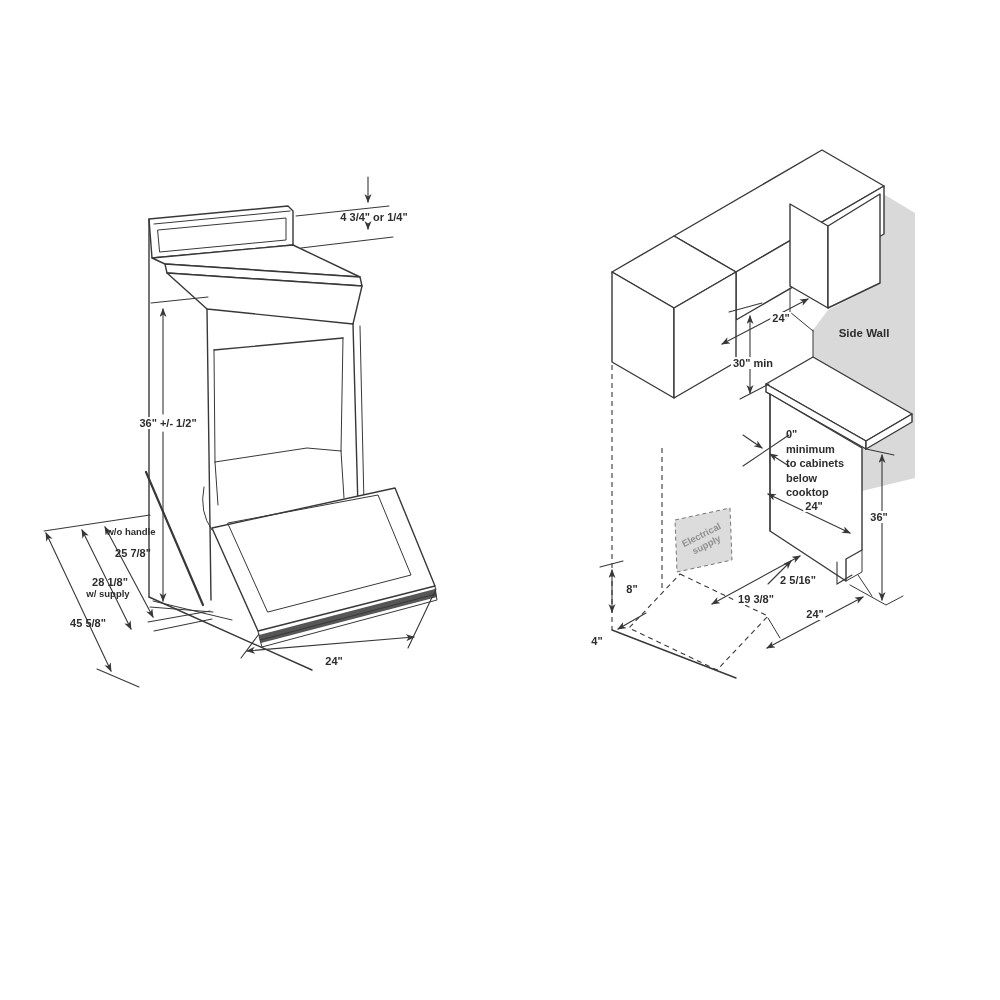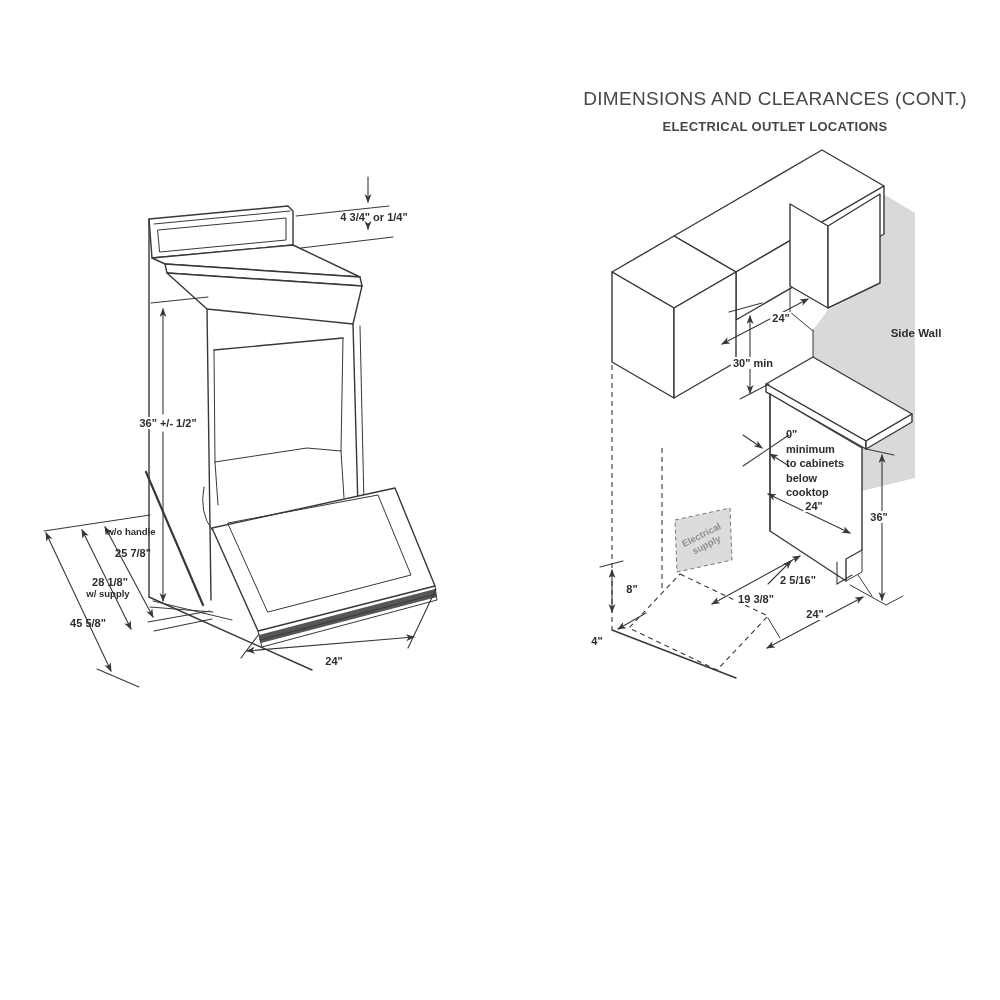--- a/index.html
+++ b/index.html
@@ -31,22 +31,20 @@
   #subtitle{position:absolute;left:560px;top:119px;width:430px;text-align:center;
             font-size:13px;font-weight:bold;letter-spacing:.3px;color:var(--heading);z-index:3;}
   #note{position:absolute;left:33px;top:888px;width:950px;font-size:19px;
         letter-spacing:.2px;color:var(--note);z-index:3;}
 </style>
 </head>
 <body>
 
 <div id="page">
 
-  <div id="title">DIMENSIONS AND CLEARANCES (CONT.)</div>
-  <div id="subtitle">ELECTRICAL OUTLET LOCATIONS</div>
 
   <svg id="art" viewBox="0 0 1000 1000">
     <defs>
       <marker id="ahe" markerWidth="9" markerHeight="8" refX="8" refY="3.5" orient="auto" markerUnits="userSpaceOnUse">
         <polygon class="ah" points="0,0 9,3.5 0,7 2.5,3.5"></polygon>
       </marker>
       <marker id="ahs" markerWidth="9" markerHeight="8" refX="8" refY="3.5" orient="auto-start-reverse" markerUnits="userSpaceOnUse">
         <polygon class="ah" points="0,0 9,3.5 0,7 2.5,3.5"></polygon>
       </marker>
     </defs>
@@ -174,21 +172,21 @@
   <div class="lbl bg" style="left:168px;top:423px">36" +/- 1/2"</div>
   <div class="lbl" style="left:133px;top:553px">25 7/8"</div>
   <div class="lbl sub" style="left:131px;top:532px">w/o handle</div>
   <div class="lbl" style="left:110px;top:582px">28 1/8"</div>
   <div class="lbl sub" style="left:108px;top:594px">w/ supply</div>
   <div class="lbl" style="left:88px;top:623px">45 5/8"</div>
   <div class="lbl" style="left:334px;top:661px">24"</div>
 
   <div class="lbl bg" style="left:781px;top:318px">24"</div>
   <div class="lbl bg" style="left:753px;top:363px">30" min</div>
-  <div class="lbl" style="left:916px;top:333px;font-size:11.5px">Side Wall</div>
+  <div class="lbl" style="left:864px;top:333px;font-size:11.5px">Side Wall</div>
   <div class="lbl block" style="left:786px;top:427px">0"
 minimum
 to cabinets
 below
 cooktop</div>
   <div class="lbl bg" style="left:814px;top:506px">24"</div>
   <div class="lbl bg" style="left:879px;top:517px">36"</div>
   <div class="lbl" style="left:798px;top:580px">2 5/16"</div>
   <div class="lbl bg" style="left:756px;top:599px">19 3/8"</div>
   <div class="lbl" style="left:632px;top:589px">8"</div>

